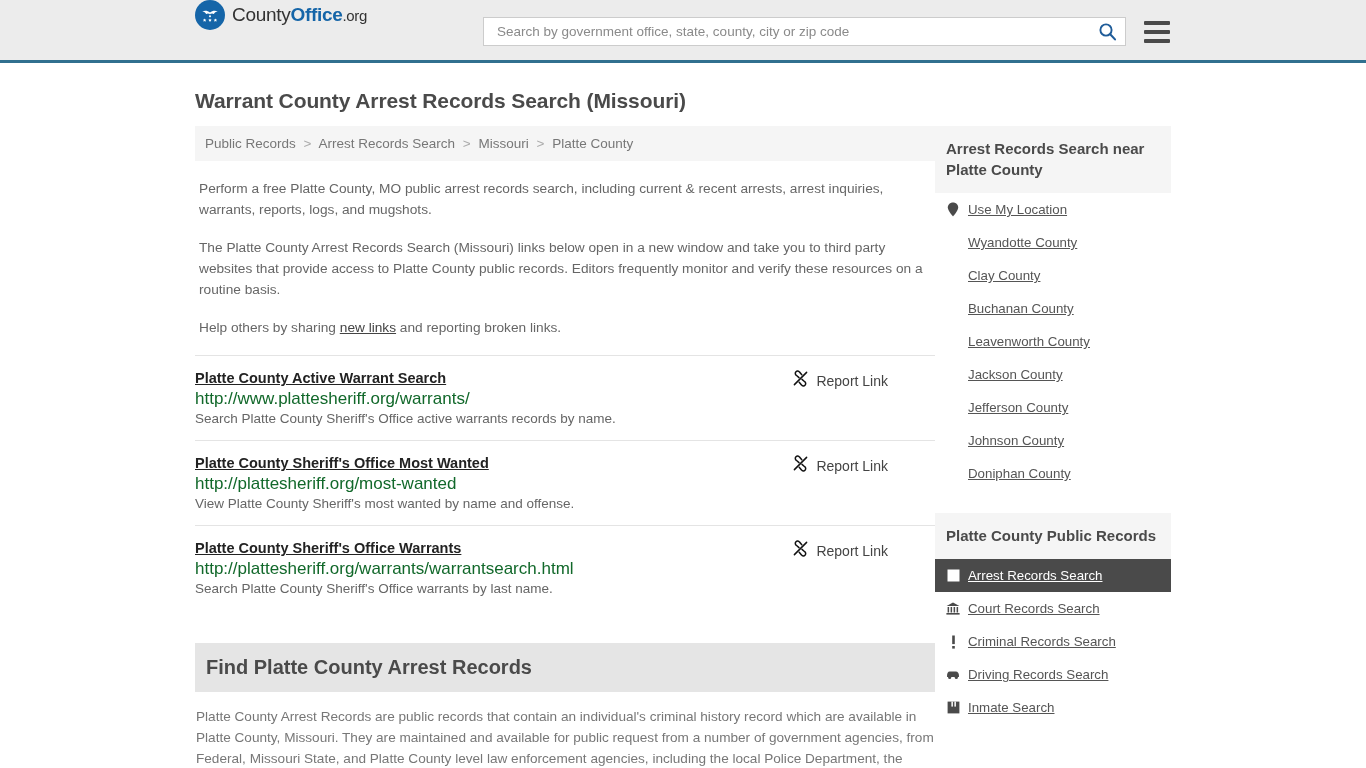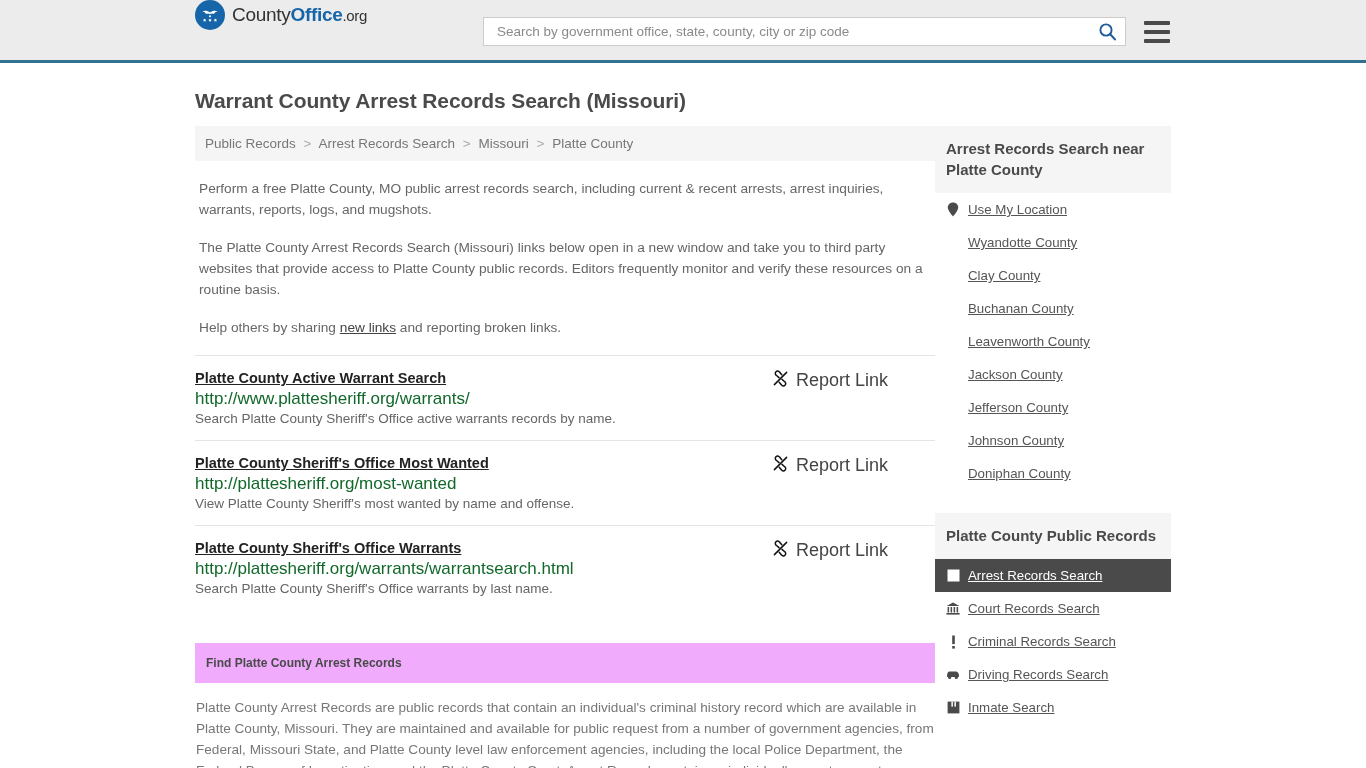--- a/index.html
+++ b/index.html
@@ -167,29 +167,29 @@
   .report-link {
     position: absolute;
     right: 47px;
     top: 14px;
     display: flex;
     align-items: center;
     gap: 7px;
     cursor: pointer;
   }
   .report-link .rl-text {
-    font-size: 18px;
+    font-size: 14px;
     color: #444444;
   }
 
   
   .section-head {
-    background: #f0abfc;
+    background: #e5e5e5;
     padding: 13px 11px;
-    font-size: 12px;
+    font-size: 20px;
     font-weight: bold;
     color: #4a4a4a;
     margin-top: 33px;
   }
   .section-body {
     padding: 14px 1px 0 1px;
     font-size: 13.6px;
     line-height: 21px;
     color: #777777;
   }

